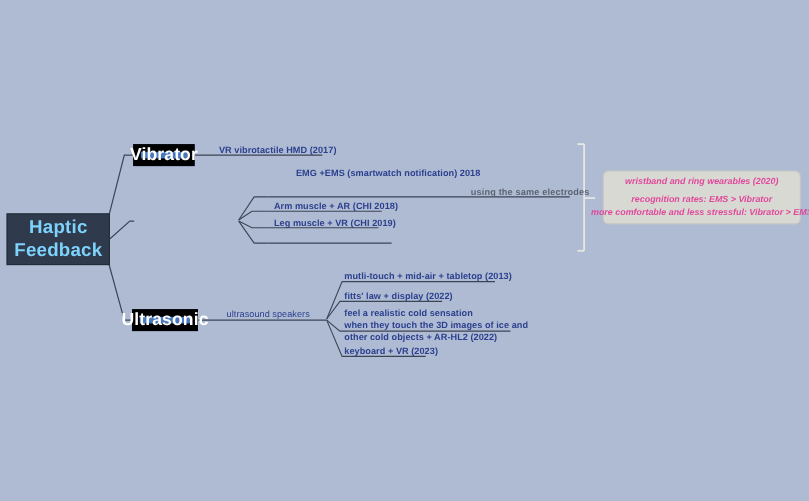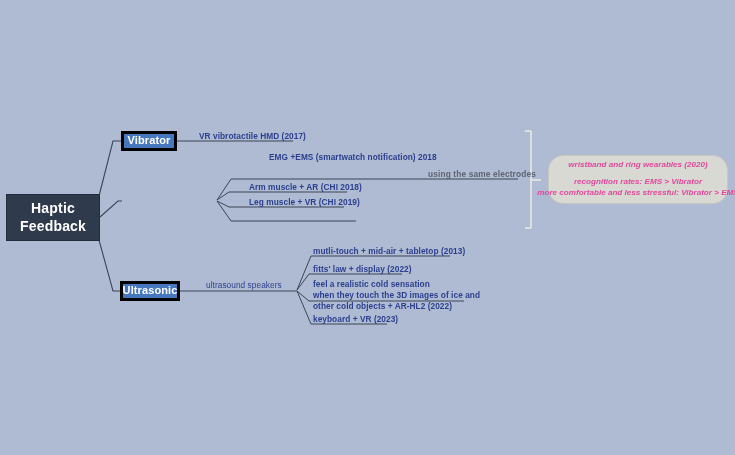--- a/index.html
+++ b/index.html
@@ -32,32 +32,32 @@
     box-sizing: border-box;
     display: flex;
     align-items: center;
     justify-content: center;
     text-align: center;
     z-index: 3;
   }
   .root-node {
     background: #2f3a4c;
     border: 1px solid #222c3a;
-    color: #ffffff;
+    color: #7dd3fc;
     font-weight: bold;
-    font-size: 14px;
+    font-size: 17px;
     line-height: 1.22;
     letter-spacing: .2px;
   }
   .branch-node {
     background: #4778be;
-    border: 3px solid #000000;
+    border: 7px solid #000000;
     color: #ffffff;
     font-weight: bold;
-    font-size: 11px;
+    font-size: 16px;
     line-height: 1.26;
     letter-spacing: .1px;
   }
 
   
   .leaf {
     position: absolute;
     color: #2c3f8f;
     font-weight: bold;
     font-size: 8.3px;
@@ -74,21 +74,21 @@
     font-weight: bold;
     letter-spacing: .15px;
   }
 
   
   .callout {
     position: absolute;
     box-sizing: border-box;
     background: #d9d9d4;
     border: 1px solid #c7c7c2;
-    border-radius: 15px;
+    border-radius: 5px;
     display: flex;
     flex-direction: column;
     align-items: center;
     justify-content: center;
     z-index: 3;
     padding: 4px 6px;
   }
   .callout-line {
     color: #e0489b;
     font-style: italic;

